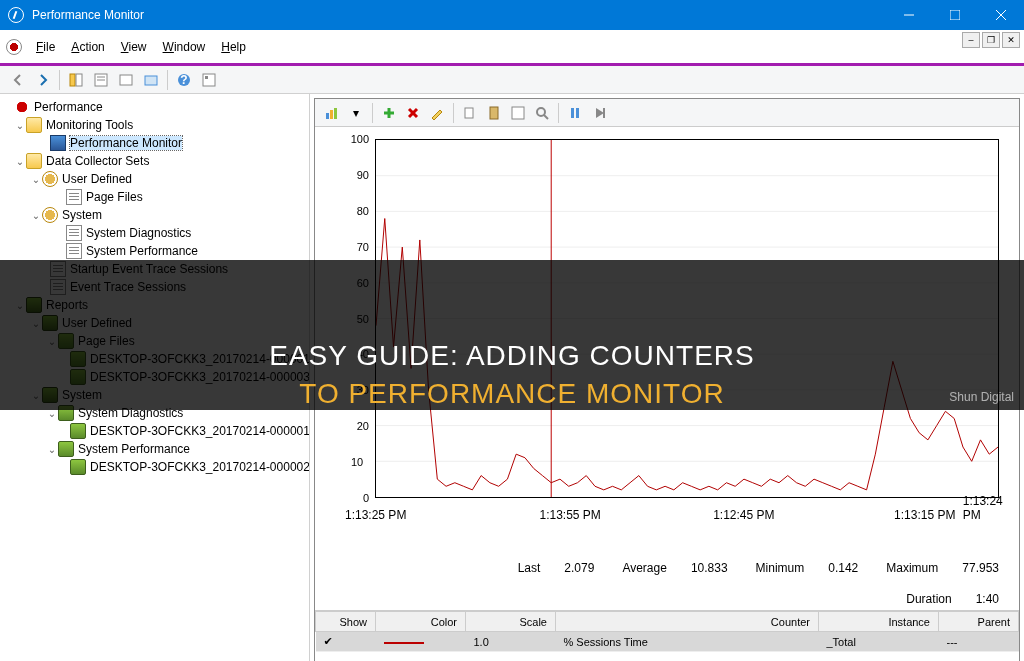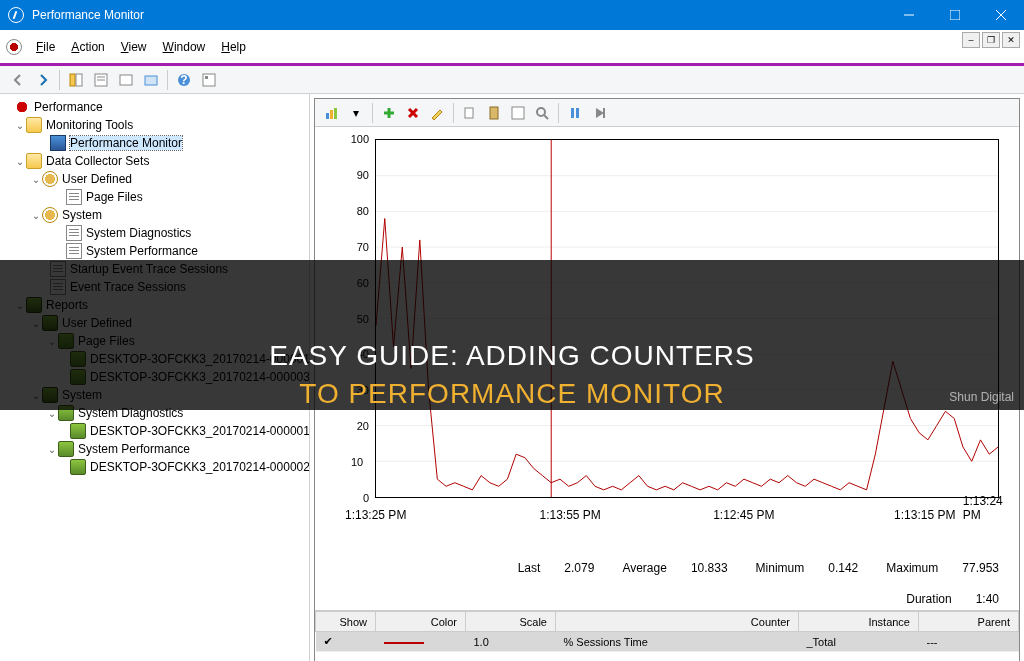--- a/index.html
+++ b/index.html
@@ -382,21 +382,21 @@
 
     <div class="counter-table">
       <table>
         <thead>
             <tr>
           <th style="width:60px">Show</th>
           <th style="width:90px">Color</th>
           <th style="width:90px">Scale</th>
           <th>Counter</th>
           <th style="width:120px">Instance</th>
-          <th style="width:100px">Parent</th>
+          <th style="width:80px">Parent</th>
         </tr>
           </thead>
         <tbody>
           <tr class="selrow">
             <td>✔</td>
             <td><span class="color-swatch"></span></td>
             <td>1.0</td>
             <td>% Sessions Time</td>
             <td>_Total</td>
             <td>---</td>

